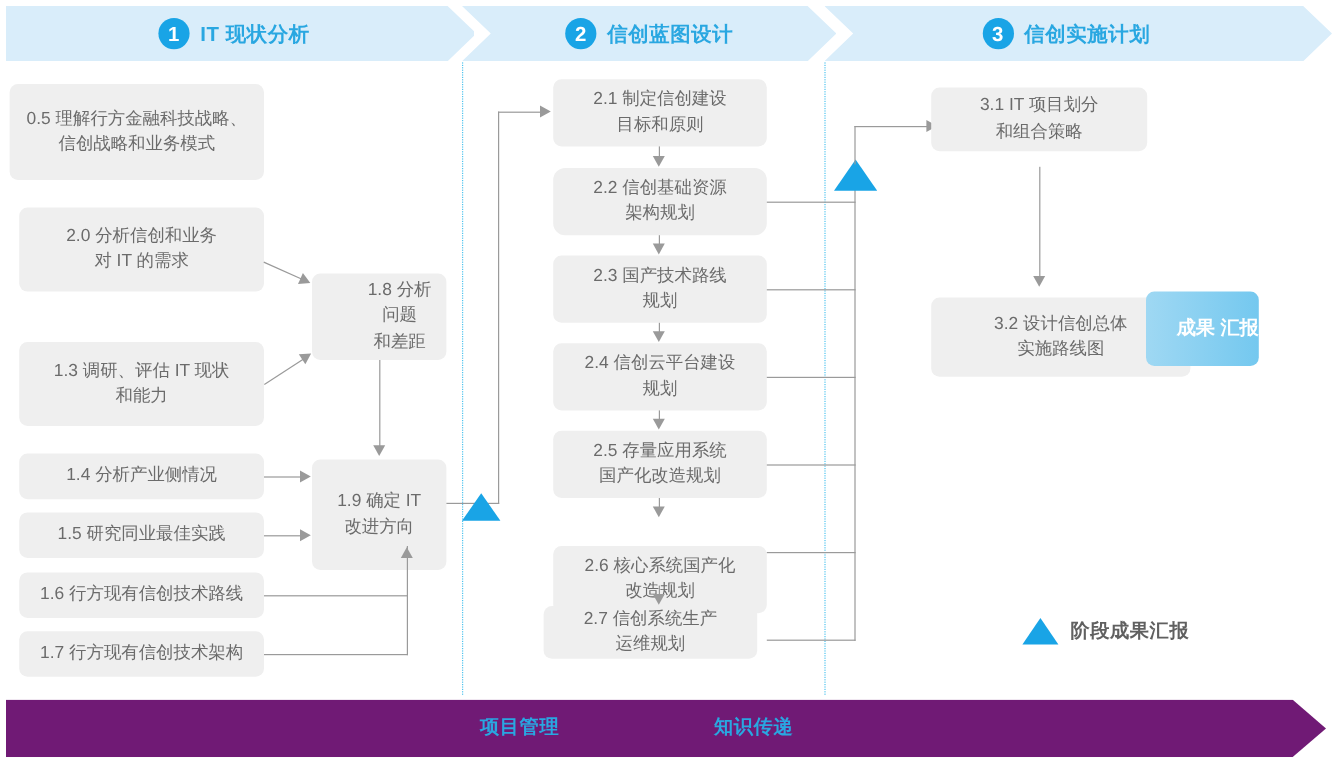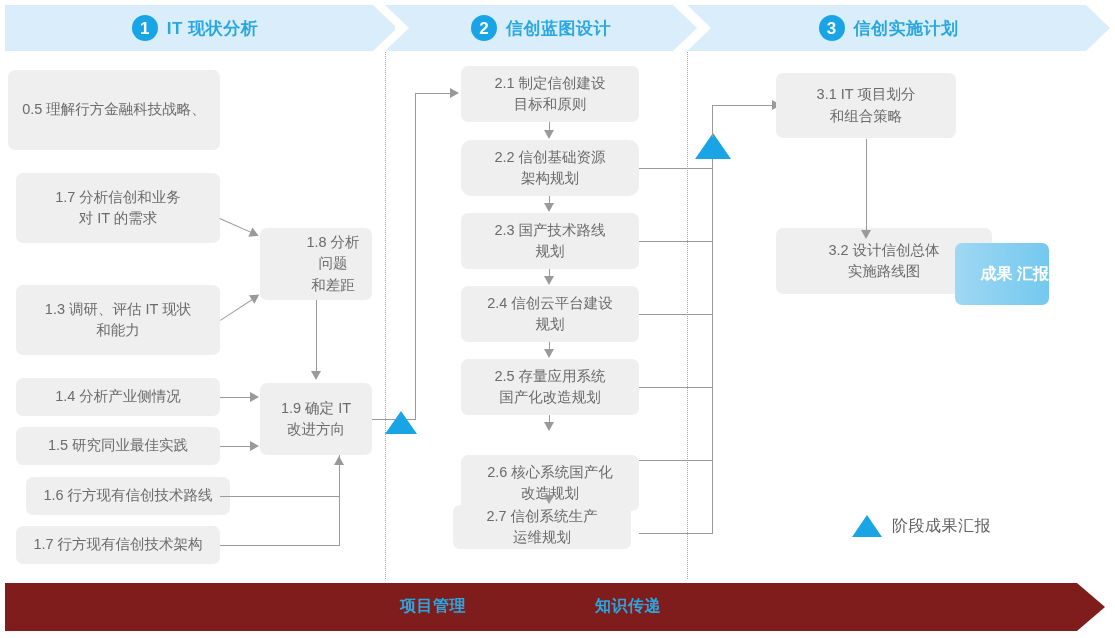--- a/index.html
+++ b/index.html
@@ -72,21 +72,21 @@
   }
   .fat-arrow{position:absolute;}
 
   
   .legend{position:absolute;display:flex;align-items:center;}
   .legend .ltri{
     width:0;height:0;
     border-left:15px solid transparent;border-right:15px solid transparent;
     border-bottom:22px solid #19a4e6;margin-right:10px;
   }
-  .legend .ltext{color:#606060;font-size:16px;font-weight:normal;letter-spacing:.5px;}
+  .legend .ltext{color:#606060;font-size:16px;font-weight:bold;letter-spacing:.5px;}
 
   
   .footer{position:absolute;left:5px;top:583px;width:1100px;height:48px;}
   .footer .ftxt{
     position:absolute;top:13px;color:#29a7e1;font-size:16px;font-weight:bold;
     letter-spacing:.5px;white-space:nowrap;
   }
 </style>
 </head>
 <body>
@@ -113,61 +113,62 @@
       <div class="ptitle">信创实施计划</div>
     </div>
   </div>
 
   <div class="vdash" style="left:385px;top:52px;height:527px;"></div>
   <div class="vdash" style="left:687px;top:52px;height:527px;"></div>
 
   <div class="box" style="left:8px;top:70px;width:212px;height:80px;">
     <span>
       <span>0.5 理解行方金融科技战略、</span>
+      <span>信创战略和业务模式</span>
     </span>
   </div>
 
   <div class="box" style="left:16px;top:173px;width:204px;height:70px;">
     <span>
-      <span>1.7 分析信创和业务</span>
+      <span>2.0 分析信创和业务</span>
       <span>对 IT 的需求</span>
     </span>
   </div>
 
   <div class="box" style="left:16px;top:285px;width:204px;height:70px;">
     <span>
       <span>1.3 调研、评估 IT 现状</span>
       <span>和能力</span>
     </span>
   </div>
 
   <div class="box" style="left:16px;top:378px;width:204px;height:38px;">
     <span>1.4 分析产业侧情况</span>
   </div>
 
   <div class="box" style="left:16px;top:427px;width:204px;height:38px;">
     <span>1.5 研究同业最佳实践</span>
   </div>
 
-  <div class="box" style="left:26px;top:477px;width:204px;height:38px;">
+  <div class="box" style="left:16px;top:477px;width:204px;height:38px;">
     <span>1.6 行方现有信创技术路线</span>
   </div>
 
   <div class="box" style="left:16px;top:526px;width:204px;height:38px;">
     <span>1.7 行方现有信创技术架构</span>
   </div>
 
   <div class="box" style="left:260px;top:228px;width:112px;height:72px;padding-left:42px;">
     <span>
       <span>1.8 分析问题</span>
       <span>和差距</span>
     </span>
   </div>
 
-  <div class="box" style="left:260px;top:383px;width:112px;height:72px;">
+  <div class="box" style="left:260px;top:383px;width:112px;height:92px;">
     <span>
       <span>1.9 确定 IT</span>
       <span>改进方向</span>
     </span>
   </div>
 
   <div class="diag" style="left:220px;top:218px;width:38px;transform:rotate(24deg);"></div>
   <div class="arrow-r" style="left:250px;top:229px;transform:rotate(24deg);"></div>
 
   <div class="diag" style="left:220px;top:320px;width:44px;transform:rotate(-33deg);"></div>
@@ -257,28 +258,28 @@
   <div class="hline" style="left:639px;top:460px;width:74px;"></div>
   <div class="hline" style="left:639px;top:533px;width:74px;"></div>
   <div class="vline" style="left:712px;top:137px;height:397px;"></div>
 
   <div class="tri" style="left:695px;top:133px;"></div>
 
   <div class="hline" style="left:712px;top:105px;width:64px;"></div>
   <div class="vline" style="left:712px;top:105px;height:32px;"></div>
   <div class="arrow-r" style="left:772px;top:100px;"></div>
 
-  <div class="box" style="left:776px;top:73px;width:180px;height:65px;">
+  <div class="box" style="left:776px;top:73px;width:180px;height:53px;">
     <span>
       <span>3.1 IT 项目划分</span>
       <span>和组合策略</span>
     </span>
   </div>
 
-  <div class="box" style="left:776px;top:228px;width:216px;height:66px;">
+  <div class="box" style="left:776px;top:248px;width:216px;height:66px;">
     <span>
       <span>3.2 设计信创总体</span>
       <span>实施路线图</span>
     </span>
   </div>
 
   <div class="vline" style="left:866px;top:139px;height:92px;"></div>
   <div class="arrow-d" style="left:861px;top:230px;"></div>
 
   <svg class="fat-arrow" style="left:957px;top:255px;" width="44" height="38" viewBox="0 0 44 38">
@@ -290,18 +291,18 @@
       <span>成果</span>
       <span>汇报</span>
     </span>
   </div>
 
   <div class="legend" style="left:852px;top:515px;">
     <div class="ltri"></div>
     <div class="ltext">阶段成果汇报</div>
   </div>
 
-  <div class="footer" style="background:#7f1d1d;clip-path:polygon(0 0,1072px 0,1100px 50%,1072px 100%,0 100%);">
+  <div class="footer" style="background:#701a75;clip-path:polygon(0 0,1072px 0,1100px 50%,1072px 100%,0 100%);">
     <div class="ftxt" style="left:395px;">项目管理</div>
     <div class="ftxt" style="left:590px;">知识传递</div>
   </div>
 
 </div>
 
 </body></html>

